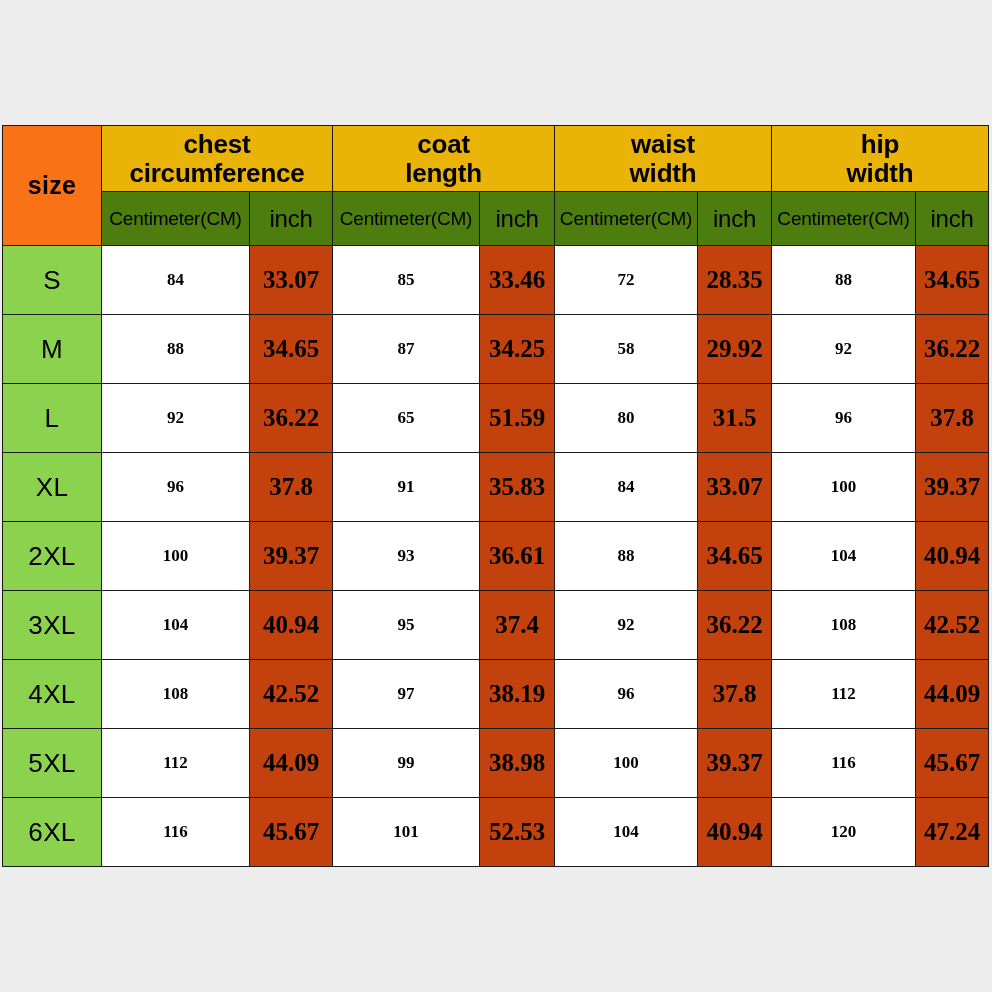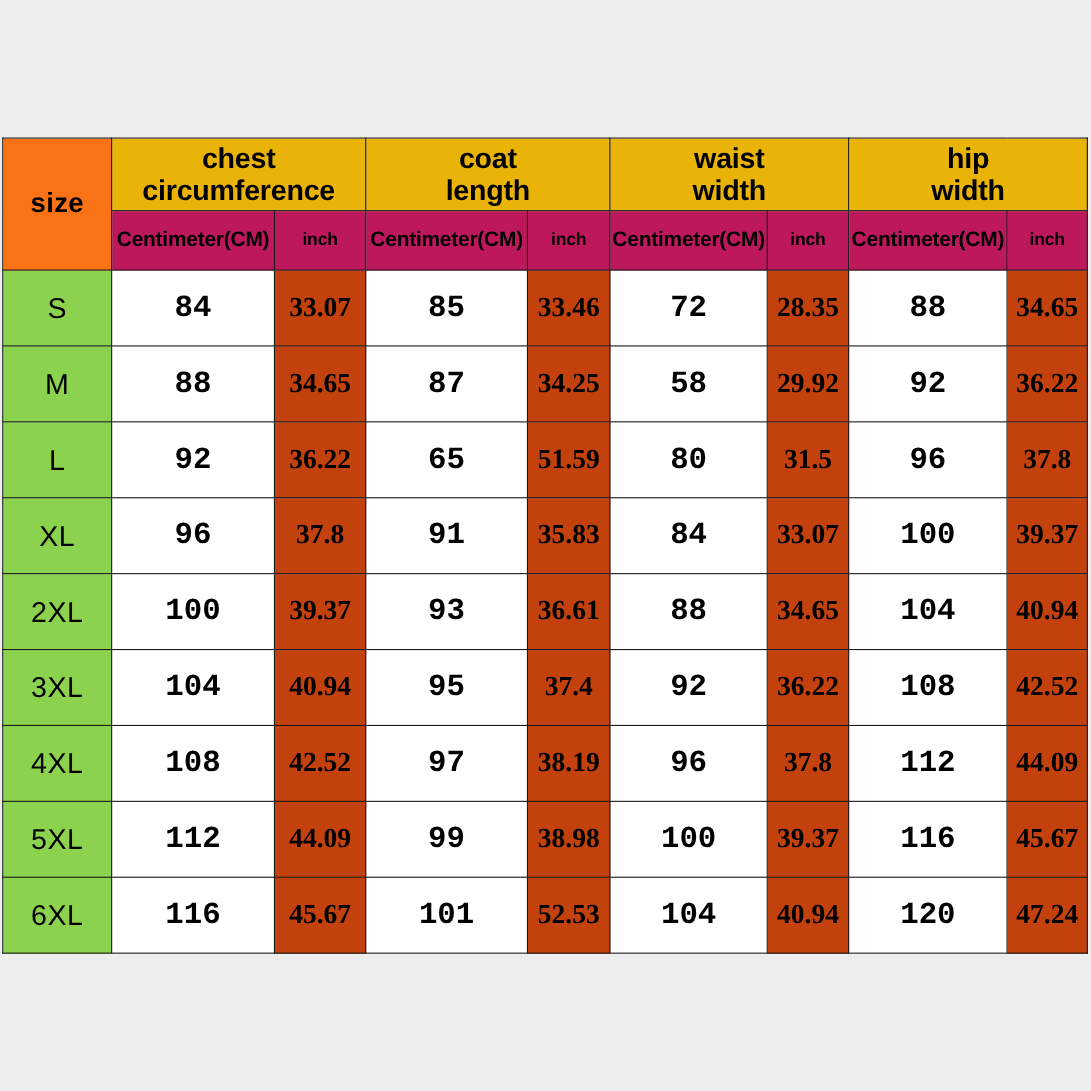--- a/index.html
+++ b/index.html
@@ -56,44 +56,44 @@
   .size-corner {
     background: #f97316;
     font-family: "Liberation Sans", sans-serif;
     font-weight: bold;
     font-size: 25px;
     letter-spacing: 0.3px;
   }
 
   
   .unit-head {
-    background: #be185d;
-    font-family: "Liberation Sans", sans-serif;
-    font-weight: bold;
+    background: #4d7c0f;
+    font-family: "Liberation Sans", sans-serif;
+    font-weight: normal;
     font-size: 19px;
     height: 53px;
     letter-spacing: -0.2px;
   }
   .unit-head.inch {
-    font-size: 16px;
+    font-size: 24px;
   }
 
   
   .size-cell {
     background: #8bd24e;
     font-family: "Liberation Sans", sans-serif;
     font-weight: normal;
     font-size: 26px;
     letter-spacing: 0.4px;
   }
   .cm-cell {
     background: #ffffff;
-    font-family: Liberation Mono, monospace;
-    font-weight: bold;
-    font-size: 28px;
+    font-family: Liberation Serif, serif;
+    font-weight: bold;
+    font-size: 17px;
   }
   .inch-cell {
     background: #c2410c;
     font-family: "Liberation Serif", serif;
     font-weight: bold;
     font-size: 25px;
   }
   tbody tr { height: 69px; }
 </style>
 </head>

